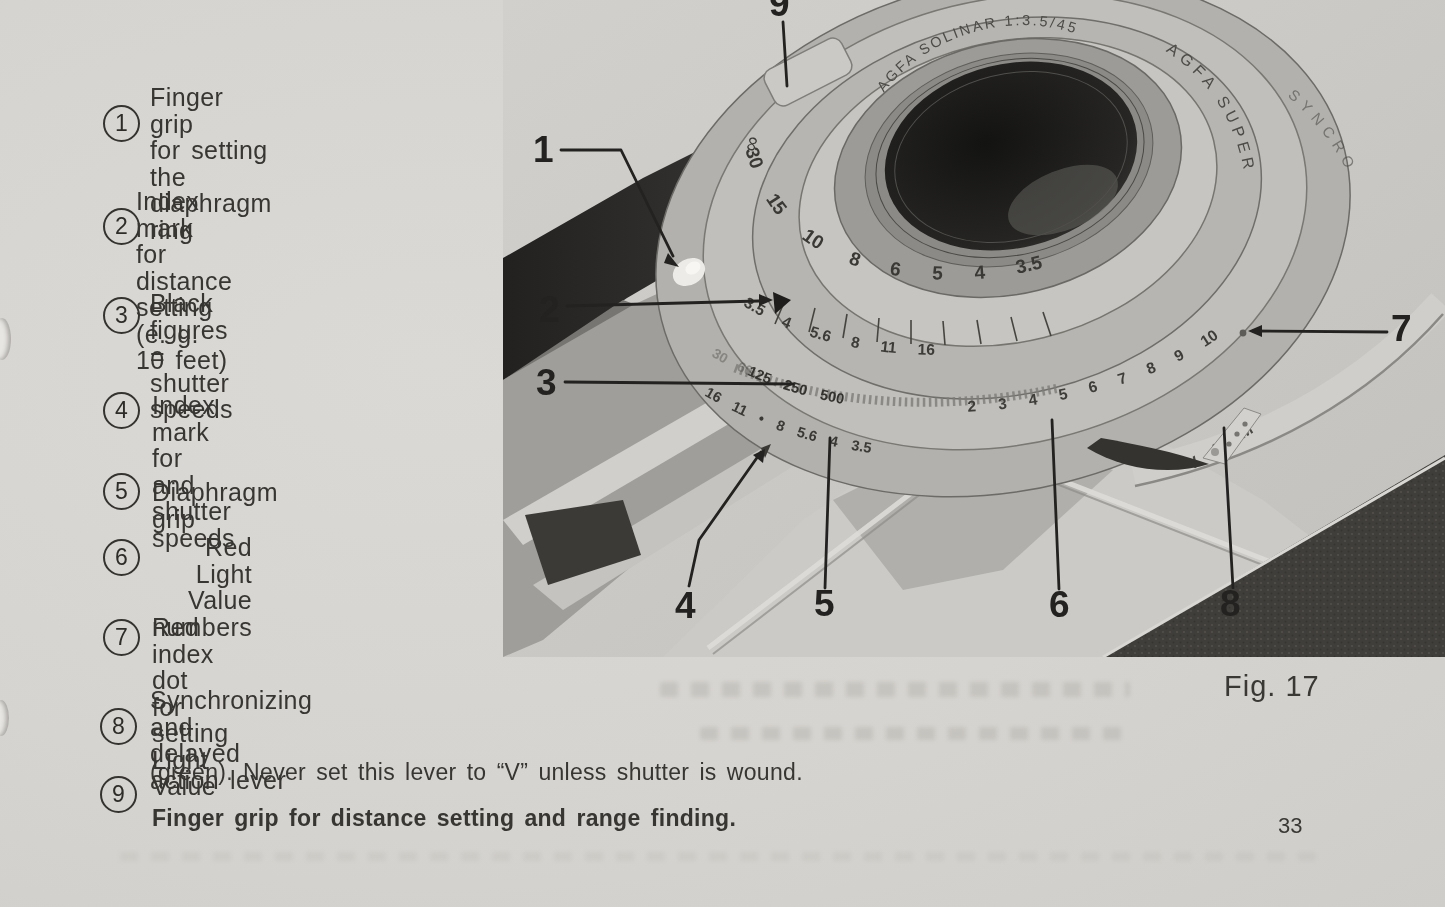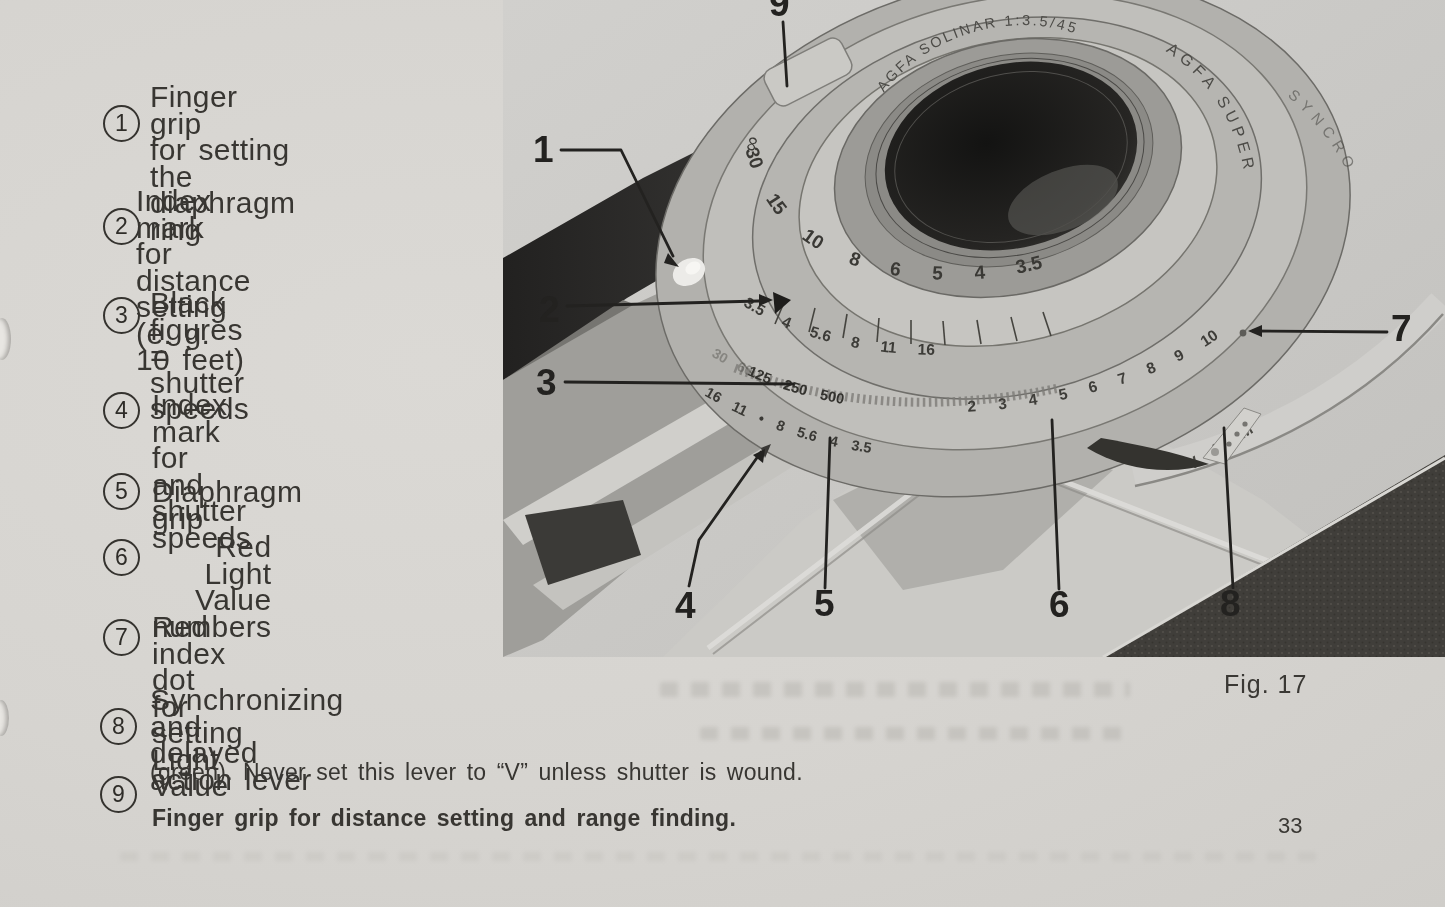--- a/index.html
+++ b/index.html
@@ -4,31 +4,31 @@
 <style>
   html,body{margin:0;padding:0;}
   .page{position:relative;width:1445px;height:907px;overflow:hidden;
         background:radial-gradient(ellipse at 30% 40%, #dbd9d5 0%, #d6d4d0 55%, #cfcdc9 100%);
         font-family:"Liberation Sans", sans-serif;color:#35332f;}
   
   .legend-item{position:absolute;}
   .num-badge{position:absolute;width:37px;height:37px;border:2.6px solid #35332f;border-radius:50%;
              display:flex;align-items:center;justify-content:center;
              font-size:23px;font-weight:500;color:#2e2c28;background:transparent;box-sizing:border-box;}
-  .legend-text{position:absolute;font-size:30px;line-height:26.5px;letter-spacing:.4px;word-spacing:3.5px;color:#383632;}
+  .legend-text{position:absolute;font-size:25px;line-height:26.5px;letter-spacing:.4px;word-spacing:3.5px;color:#383632;}
   .legend-note{position:absolute;font-size:23px;letter-spacing:.3px;word-spacing:3.5px;color:#383632;width:1000px;margin-top:16px;}
   
   .photo{position:absolute;left:503px;top:0;width:942px;height:657px;overflow:hidden;}
   .photo svg{display:block;}
   .ring-txt{fill:#4c4b47;}
   .callout{font:600 37px "Liberation Sans",sans-serif;fill:#232220;}
   .cline{stroke:#232220;stroke-width:2.8;fill:none;stroke-linecap:round;stroke-linejoin:round;}
   .ah{fill:#232220;}
   
-  .fig-caption{position:absolute;left:1224px;top:670px;font-size:25px;letter-spacing:1px;color:#3a3834;}
+  .fig-caption{position:absolute;left:1224px;top:670px;font-size:29px;letter-spacing:1px;color:#3a3834;}
   .page-number{position:absolute;left:1278px;top:813px;font-size:22px;color:#3a3834;}
   
   .smudge{position:absolute;filter:blur(2px);opacity:.45;border-radius:3px;
           background:repeating-linear-gradient(90deg,#b3b1ac 0 18px,transparent 18px 31px);}
   .notch{position:absolute;left:-7px;background:#e8e6e2;border-radius:50%;
          box-shadow:inset -3px 0 4px rgba(60,58,54,.35);}
 </style>
 </head>
 <body>
 

